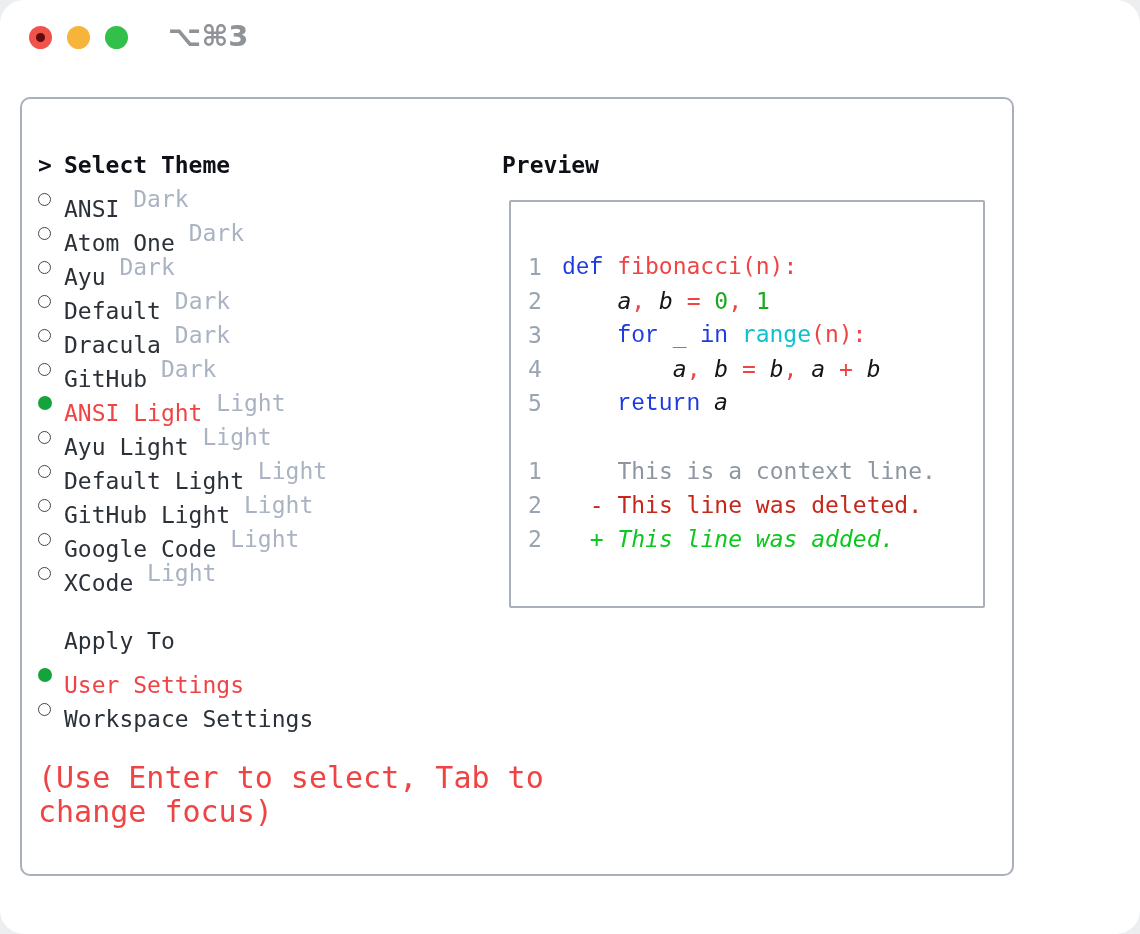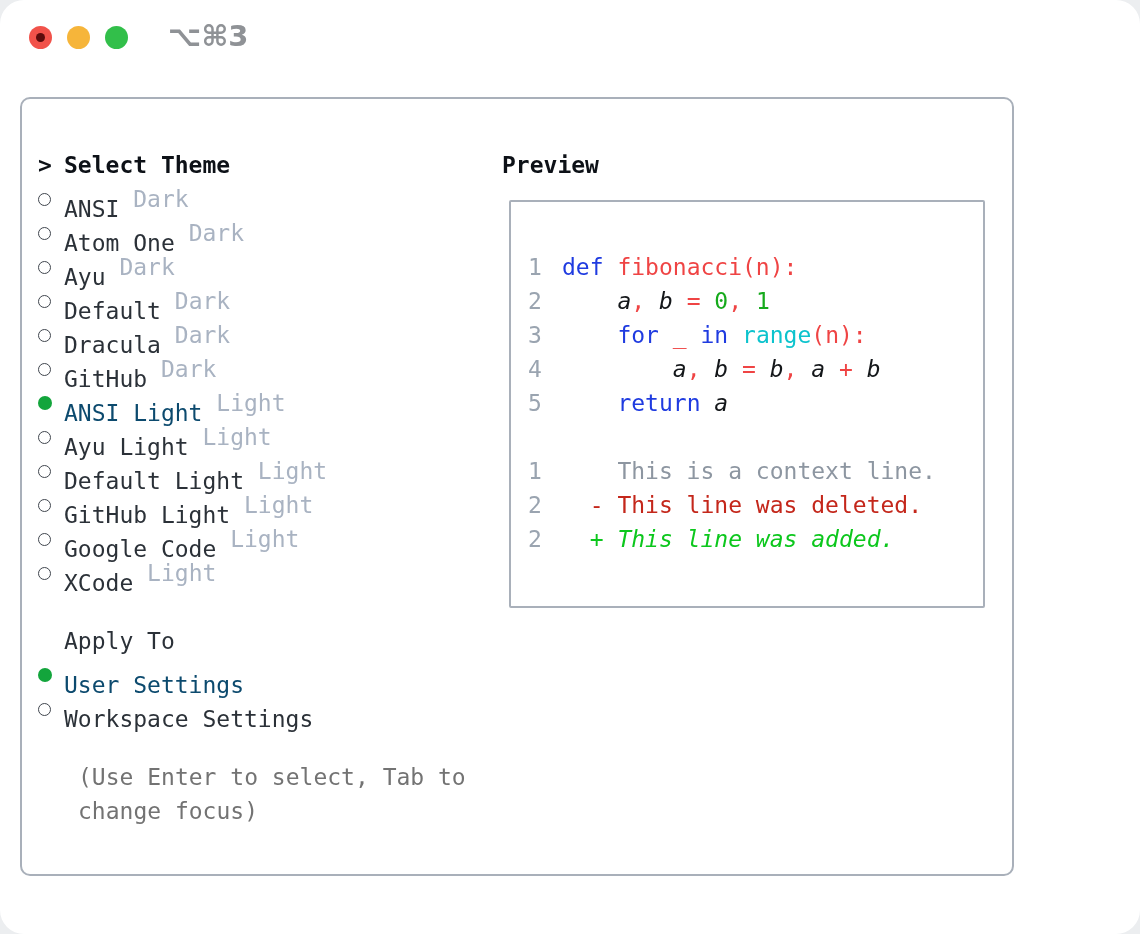--- a/index.html
+++ b/index.html
@@ -22,38 +22,38 @@
 
   
   .left-col{position:absolute;left:16px;top:49px;}
   .row{display:flex;height:34px;align-items:center;font-size:23px;color:#2b3138;white-space:pre;}
   .glyph{width:26px;display:flex;align-items:center;flex:0 0 26px;}
   .caret{font-weight:bold;color:#0d1117;font-size:23px;}
   .hdr{font-weight:bold;color:#0d1117;}
   .radio{width:13px;height:13px;border:1.5px solid #40464e;border-radius:50%;box-sizing:border-box;}
   .radio.sel{width:14px;height:14px;background:#13a53c;border:none;}
   .name{color:#2b3138;margin-top:20px;}
-  .name.sel{color:#0c4a6e;}
+  .name.sel{color:#ef4444;}
   .variant{color:#a9b3c2;}
   .blank-row{height:34px;}
-  .help-line{height:34px;display:flex;align-items:center;font-size:23px;color:#737373;white-space:pre;margin-left:40px;}
+  .help-line{height:34px;display:flex;align-items:center;font-size:30px;color:#ef4444;white-space:pre;}
 
   
   .preview-hdr{position:absolute;left:480px;top:49px;height:34px;display:flex;align-items:center;
                font-size:23px;font-weight:bold;color:#0d1117;}
   .preview-box{position:absolute;left:487px;top:101px;width:476px;height:408px;
                border:2px solid #a9b0ba;border-radius:2px;box-sizing:border-box;
                padding:48px 0 0 17px;background:#fff;}
   .cline{display:flex;height:34px;align-items:center;font-size:23px;white-space:pre;}
   .lnum{display:inline-block;width:34px;flex:0 0 34px;color:#9aa4b0;}
   .ltext{color:#14171a;}
   .ltext.ctx{color:#8d96a1;}
   .ltext.del{color:#c4271b;}
   .ltext.add{color:#0cc71d;font-style:italic;}
-  .tk-kw{color:#1f3be0;}
+  .tk-kw{color:#1f3be0;font-family:Liberation Mono, monospace;}
   .tk-bi{color:#0cc3cd;}
   .tk-num{color:#16aa1c;}
   .tk-var{font-style:italic;color:#14171a;}
   .tk-pl{color:#ef4444;}
 </style>
 </head>
 <body>
 
 <div class="window">
 

